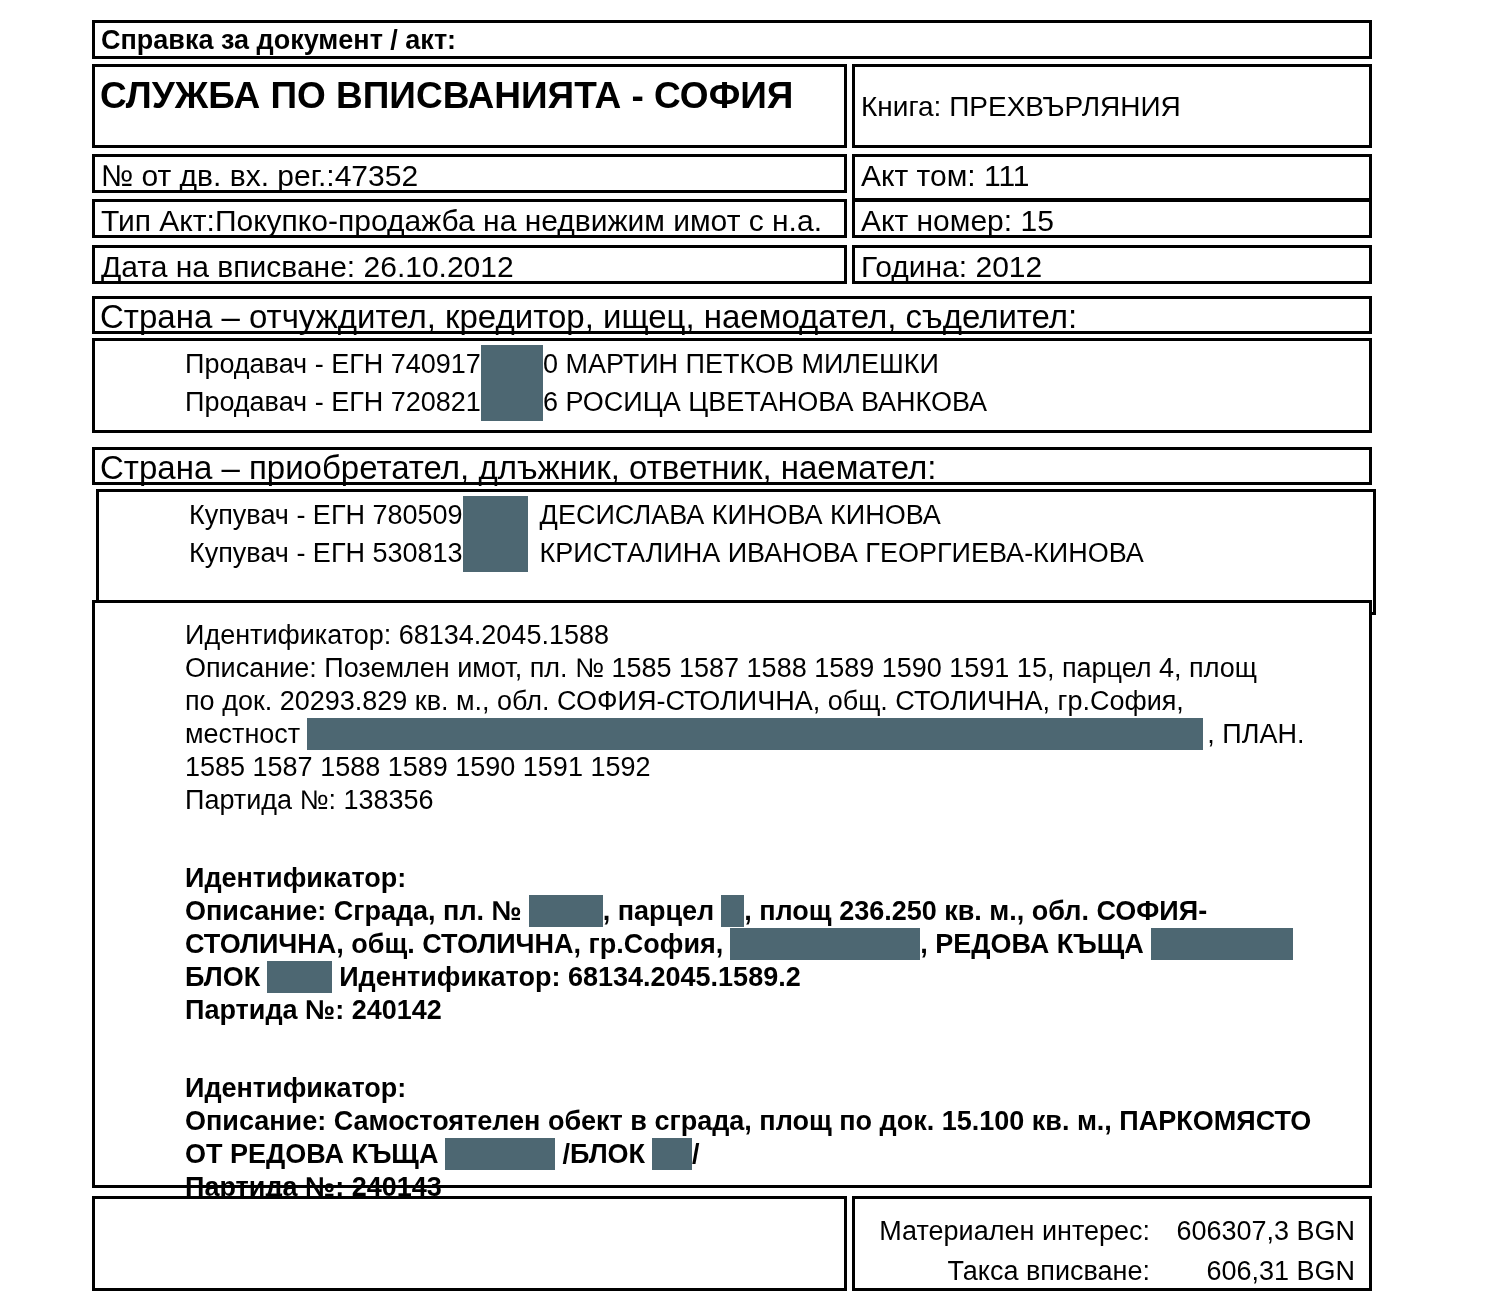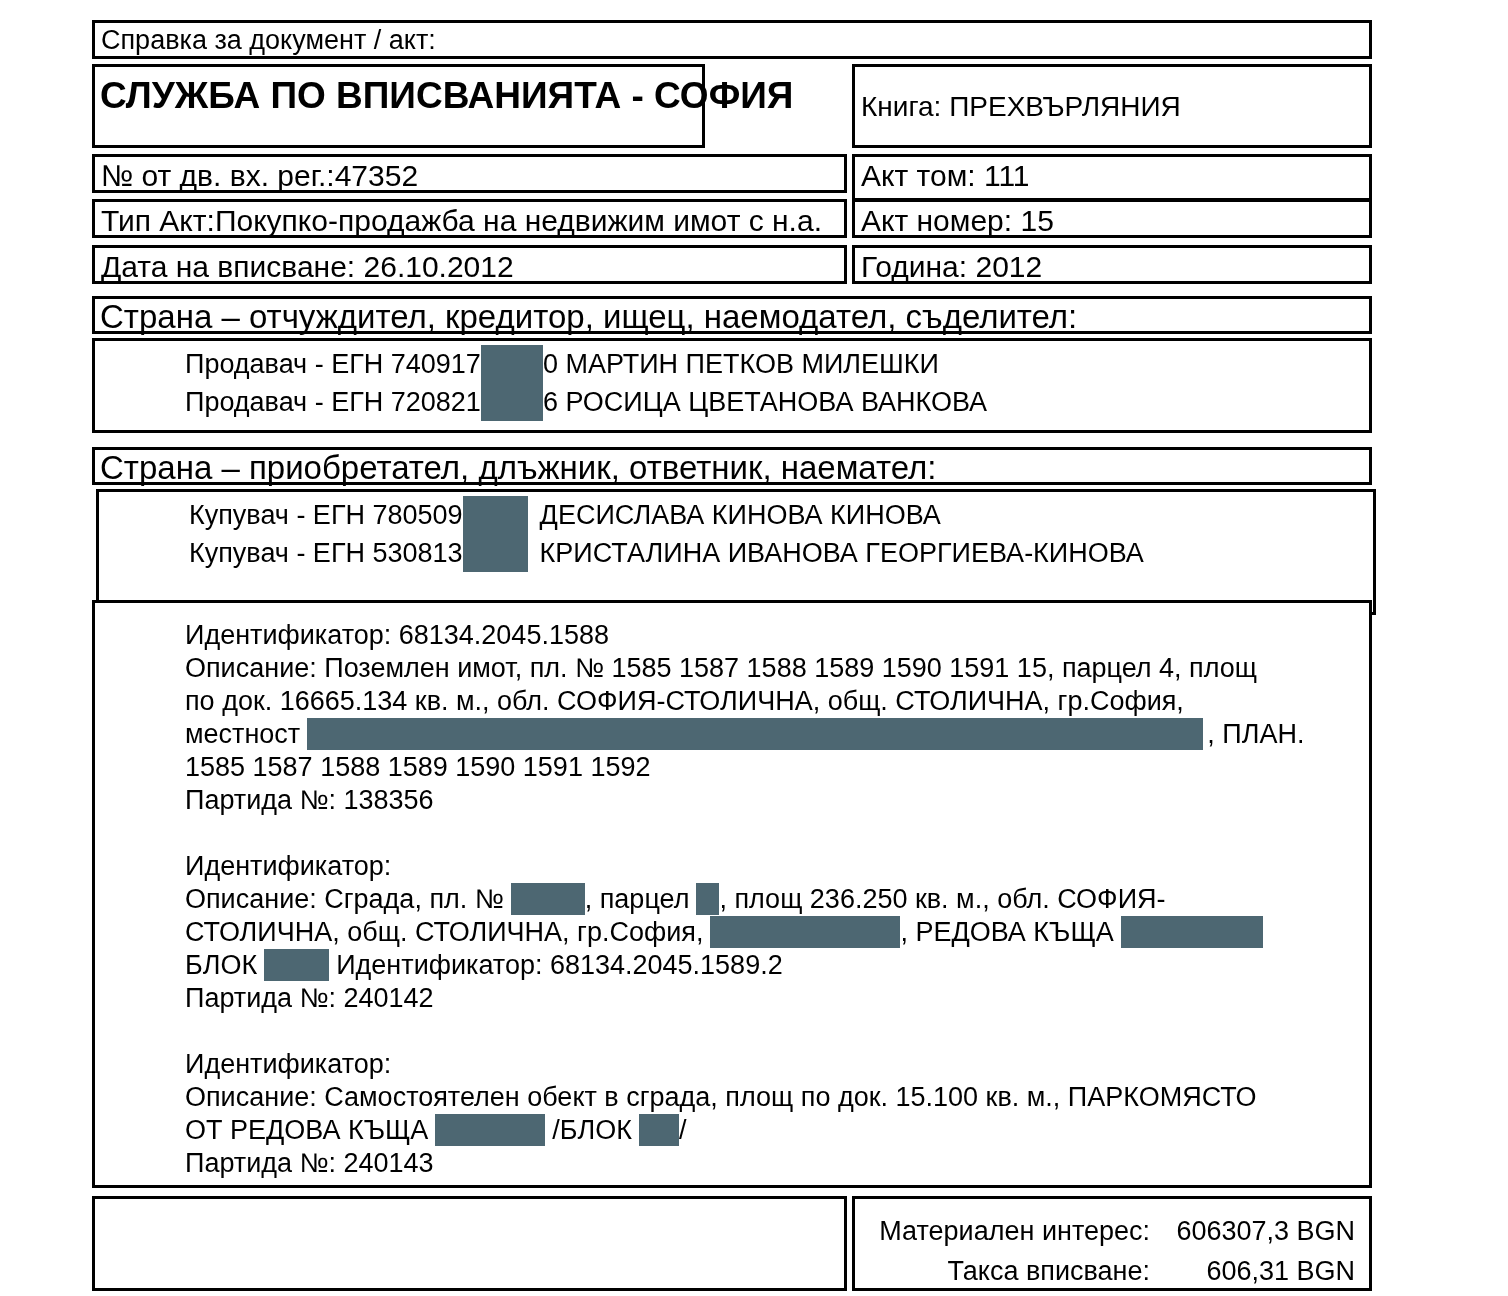--- a/index.html
+++ b/index.html
@@ -3,45 +3,45 @@
 <meta charset="utf-8">
 <style>
   html,body{margin:0;padding:0;}
   body{
     width:1508px;height:1296px;position:relative;background:#fff;
     font-family:"Liberation Sans", sans-serif;color:#000;overflow:hidden;
   }
   .box{position:absolute;border:3px solid #000;background:#fff;box-sizing:border-box;}
   
   .r-title {left:92px; top:20px;  width:1280px;height:39px;}
-  .r-office{left:92px; top:64px;  width:613px; height:84px;}
+  .r-office{left:92px; top:64px;  width:755px; height:84px;}
   .r-book  {left:852px;top:64px;  width:520px; height:84px;}
   .r-reg   {left:92px; top:154px; width:755px; height:39px;}
   .r-vol   {left:852px;top:154px; width:520px; height:47px;}
   .r-type  {left:92px; top:199px; width:755px; height:39px;}
   .r-num   {left:852px;top:199px; width:520px; height:39px;}
   .r-date  {left:92px; top:245px; width:755px; height:39px;}
   .r-year  {left:852px;top:245px; width:520px; height:39px;}
   .r-sec1  {left:92px; top:296px; width:1280px;height:38px;}
   .r-sell  {left:92px; top:338px; width:1280px;height:95px;}
   .r-sec2  {left:92px; top:447px; width:1280px;height:38px;}
   .r-buy   {left:96px; top:489px; width:1280px;height:126px;}
   .r-props {left:92px; top:600px; width:1280px;height:588px;}
   .r-botl  {left:92px; top:1196px;width:755px; height:95px;}
   .r-botr  {left:852px;top:1196px;width:520px; height:95px;}
   
-  .bar-text   {font-weight:normal;font-size:27px;line-height:31px;padding:2px 6px;white-space:nowrap;}
+  .bar-text   {font-weight:bold;font-size:27px;line-height:31px;padding:2px 6px;white-space:nowrap;}
   .office-text{font-weight:bold;font-size:37px;line-height:42px;padding:8px 5px;white-space:nowrap;}
   .book-text  {font-size:28px;line-height:32px;padding:24px 6px 0 6px;white-space:nowrap;}
   .field-text {font-size:30px;line-height:31px;padding:3px 6px;white-space:nowrap;}
   .sec-text   {font-size:33px;line-height:30px;padding:3px 5px;white-space:nowrap;}
   .party-wrap {padding:4px 0 0 90px;font-size:27px;}
   .party-line {line-height:38px;height:38px;white-space:nowrap;}
   .props-wrap {padding:16px 0 0 90px;font-size:27px;}
-  .prop-block + .prop-block{margin-top:33px;}
+  .prop-block + .prop-block{margin-top:45px;font-weight:bold;}
   .pline{line-height:33px;height:33px;white-space:nowrap;}
   
   .rx{display:inline-block;background:#4d6772;vertical-align:top;margin-left:7px;}
   .rx-seller{width:62px;height:38px;margin-left:0;}
   .rx-buyer {width:65px;height:38px;margin-left:0;margin-right:12px;}
   .rx-line  {height:32px;}
   .w896{width:896px;} .w74{width:74px;} .w23{width:23px;}
   .w190{width:190px;} .w142{width:142px;} .w65{width:65px;}
   .w110{width:110px;} .w40{width:40px;margin-right:0;}
   .mr7{margin-right:7px;}
@@ -105,21 +105,21 @@
     <div class="party-line"><span>Купувач - ЕГН 530813</span><span class="rx rx-buyer"></span><span>КРИСТАЛИНА ИВАНОВА ГЕОРГИЕВА-КИНОВА</span></div>
   </div>
 </div>
 
 <div class="box r-props">
   <div class="props-wrap">
 
     <div class="prop-block">
       <div class="pline">Идентификатор: 68134.2045.1588</div>
       <div class="pline">Описание: Поземлен имот, пл. № 1585 1587 1588 1589 1590 1591 15, парцел 4, площ</div>
-      <div class="pline">по док. 16665.134 кв. м., обл. СОФИЯ-СТОЛИЧНА, общ. СТОЛИЧНА, гр.София,</div>
+      <div class="pline">по док. 20293.829 кв. м., обл. СОФИЯ-СТОЛИЧНА, общ. СТОЛИЧНА, гр.София,</div>
       <div class="pline"><span>местност</span><span class="rx rx-line w896 mr4"></span><span>, ПЛАН.</span></div>
       <div class="pline">1585 1587 1588 1589 1590 1591 1592</div>
       <div class="pline">Партида №: 138356</div>
     </div>
 
     <div class="prop-block">
       <div class="pline">Идентификатор:</div>
       <div class="pline"><span>Описание: Сграда, пл. №</span><span class="rx rx-line w74"></span><span>, парцел</span><span class="rx rx-line w23"></span><span>, площ 236.250 кв. м., обл. СОФИЯ-</span></div>
       <div class="pline"><span>СТОЛИЧНА, общ. СТОЛИЧНА, гр.София,</span><span class="rx rx-line w190"></span><span>, РЕДОВА КЪЩА</span><span class="rx rx-line w142"></span></div>
       <div class="pline"><span>БЛОК</span><span class="rx rx-line w65 mr7"></span><span>Идентификатор: 68134.2045.1589.2</span></div>

